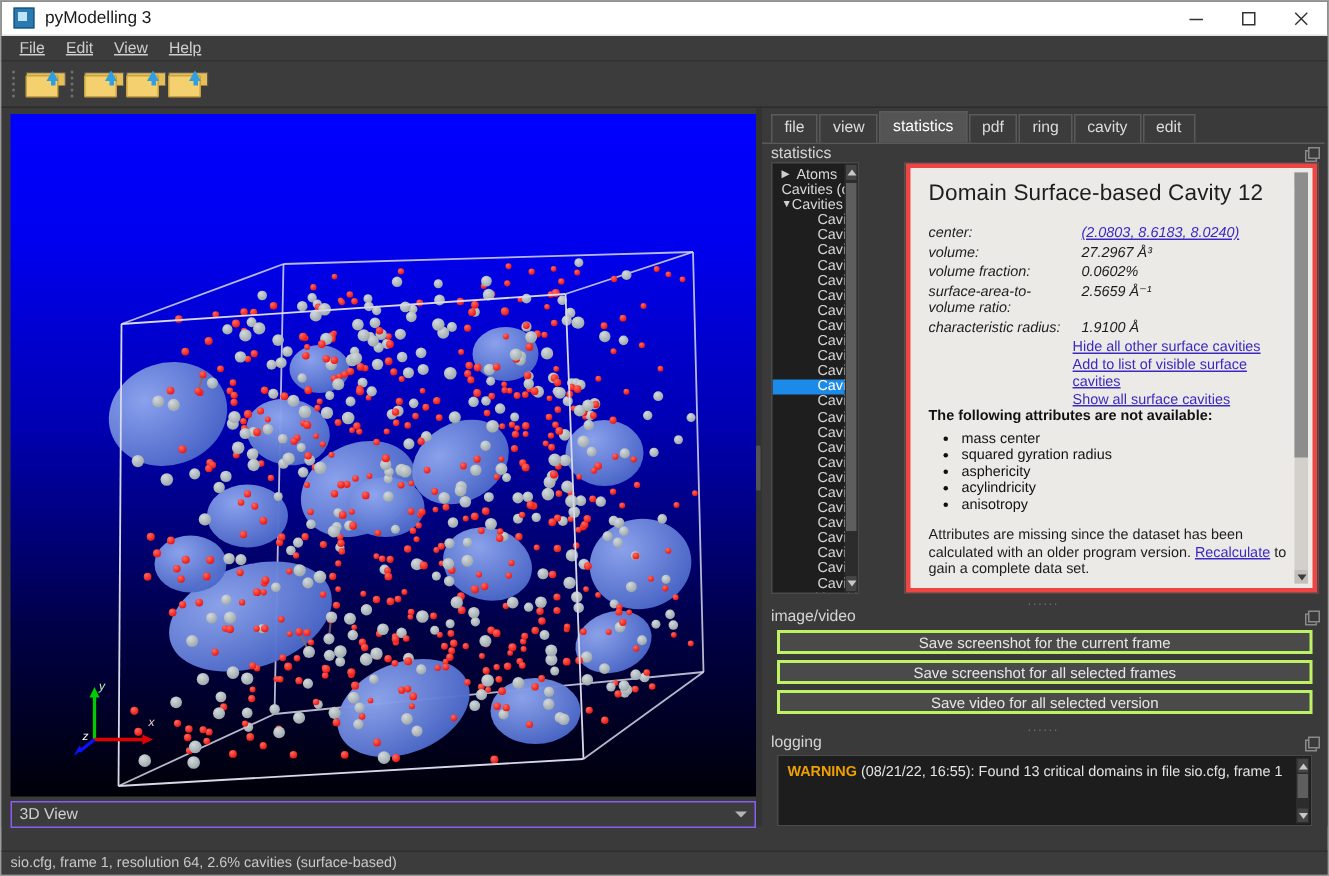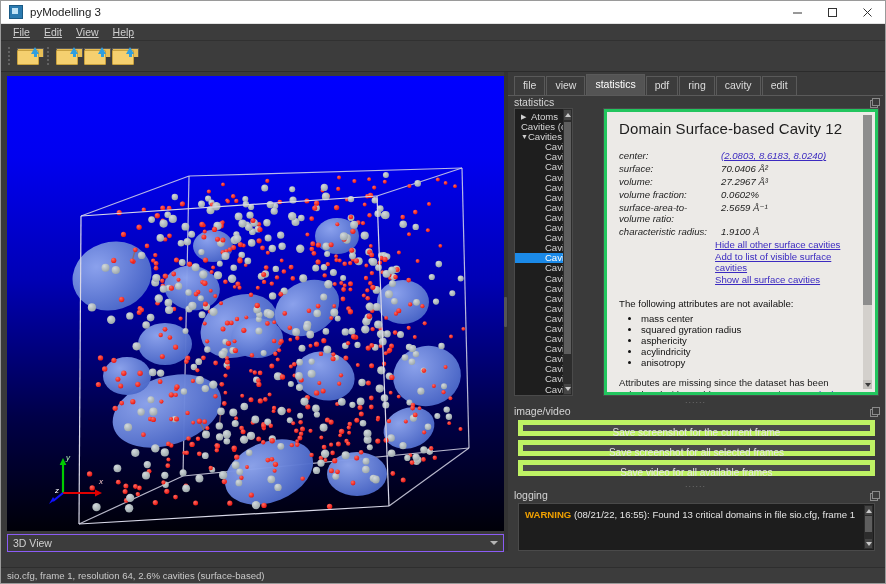--- a/index.html
+++ b/index.html
@@ -97,52 +97,52 @@
   .tscroll .thumb{position:absolute;left:1px;top:13px;width:7px;height:232px;background:#5e5e5e;}
   .tscroll .ar{position:absolute;left:1px;width:7px;height:10px;background:#454545;
                display:flex;align-items:center;justify-content:center;}
   .tscroll .ar.up{top:1px;} .tscroll .ar.dn{bottom:1px;}
   .tri-u{width:0;height:0;border-left:3px solid transparent;border-right:3px solid transparent;
          border-bottom:4px solid #c8c8c8;}
   .tri-d{width:0;height:0;border-left:3px solid transparent;border-right:3px solid transparent;
          border-top:4px solid #c8c8c8;}
 
   
-  .infowrap{flex:1 1 auto;margin-left:6px;background:#22c55e;border:1px solid #4a4a4a;
+  .infowrap{flex:1 1 auto;margin-left:6px;background:#ef4444;border:1px solid #4a4a4a;
             padding:3px;box-sizing:border-box;position:relative;}
   .info{background:#eceae7;height:100%;box-sizing:border-box;overflow:hidden;
         padding:8px 14px 0 12px;color:#111;position:relative;}
   .info h1{margin:0 0 12px 0;font-size:15px;font-weight:normal;color:#1d1d1d;letter-spacing:.1px;}
   table.props{border-collapse:collapse;font-size:9.6px;}
   table.props td{padding:1px 0;vertical-align:top;color:#1c1c1c;font-style:italic;}
   table.props td.k{width:96px;padding-right:6px;line-height:11px;}
   table.props td.v{line-height:11px;}
   a.lk{color:#3b2ac0;text-decoration:underline;}
   .links{margin-left:96px;margin-top:1px;font-size:9.6px;line-height:11.5px;}
   .links a{display:block;}
-  .note{margin-top:13px;font-size:9.6px;font-weight:normal;color:#111;}
+  .note{font-size:9.6px;font-weight:bold;color:#111;}
   ul.attrs{margin:4px 0 0 0;padding-left:22px;font-size:9.6px;font-weight:normal;line-height:11px;}
   ul.attrs li{margin:0;}
   .foot{margin-top:9px;font-size:9.6px;line-height:11.5px;color:#1c1c1c;}
   .iscroll{position:absolute;right:3px;top:3px;bottom:3px;width:9px;background:#d3d0cc;}
   .iscroll .thumb{position:absolute;left:0;top:0;width:9px;height:190px;background:#8d8d8d;}
   .iscroll .ar{position:absolute;left:0;width:9px;height:9px;display:flex;
                align-items:center;justify-content:center;background:#c3c0bc;}
   .iscroll .ar.up{top:0;} .iscroll .ar.dn{bottom:0;}
   .tri-ud{width:0;height:0;border-left:3px solid transparent;border-right:3px solid transparent;
           border-bottom:4px solid #3a3a3a;}
   .tri-dd{width:0;height:0;border-left:3px solid transparent;border-right:3px solid transparent;
           border-top:4px solid #3a3a3a;}
 
   .dots{text-align:center;color:#6f6f6f;font-size:9px;letter-spacing:1px;height:9px;line-height:9px;}
 
   
   .btns{padding:3px 8px 0 10px;}
   .wbtn{display:block;width:100%;height:16px;line-height:15px;text-align:center;
-        background:#4a4a4a;border:5px solid #bef264;color:#e6e6e6;font-size:10px;
+        background:#4a4a4a;border:2px solid #bef264;color:#e6e6e6;font-size:10px;
         margin-bottom:4px;box-sizing:border-box;}
 
   
   .logwrap{padding:2px 8px 0 10px;}
   .logbox{background:#1d1d1d;border:1px solid #4a4a4a;height:48px;box-sizing:border-box;
           position:relative;padding:5px 14px 0 6px;overflow:hidden;}
   .logtext{font-size:9.6px;line-height:11.5px;color:#e4e4e4;}
   .logtext .w{color:#f0a000;font-weight:bold;}
   .lscroll{position:absolute;right:1px;top:1px;bottom:1px;width:9px;background:#2c2c2c;}
   .lscroll .thumb{position:absolute;left:1px;top:11px;width:7px;height:16px;background:#5e5e5e;}
@@ -1204,24 +1204,20 @@
         <div class="infowrap">
           <div class="info">
             <h1>Domain Surface-based Cavity 12</h1>
             <table class="props">
               <tbody id="props-body">
                   <tr>
                     <td class="k">center:</td>
                     <td class="v"><a class="lk" href="#">(2.0803, 8.6183, 8.0240)</a></td>
                   </tr>
                   <tr>
-                    <td class="k">surface:</td>
-                    <td class="v">70.0406 Å²</td>
-                  </tr>
-                  <tr>
                     <td class="k">volume:</td>
                     <td class="v">27.2967 Å³</td>
                   </tr>
                   <tr>
                     <td class="k">volume fraction:</td>
                     <td class="v">0.0602%</td>
                   </tr>
                   <tr>
                     <td class="k">surface-area-to-volume ratio:</td>
                     <td class="v">2.5659 Å⁻¹</td>
@@ -1263,21 +1259,21 @@
 
       <div class="dots">......</div>
 
       <div class="sec-head">
         <span class="t">image/video</span>
         <span class="float-ico"></span>
       </div>
       <div class="btns">
         <div class="wbtn">Save screenshot for the current frame</div>
         <div class="wbtn">Save screenshot for all selected frames</div>
-        <div class="wbtn">Save video for all available frames</div>
+        <div class="wbtn">Save video for all selected version</div>
       </div>
 
       <div class="dots">......</div>
 
       <div class="sec-head">
         <span class="t">logging</span>
         <span class="float-ico"></span>
       </div>
       <div class="logwrap">
         <div class="logbox">

